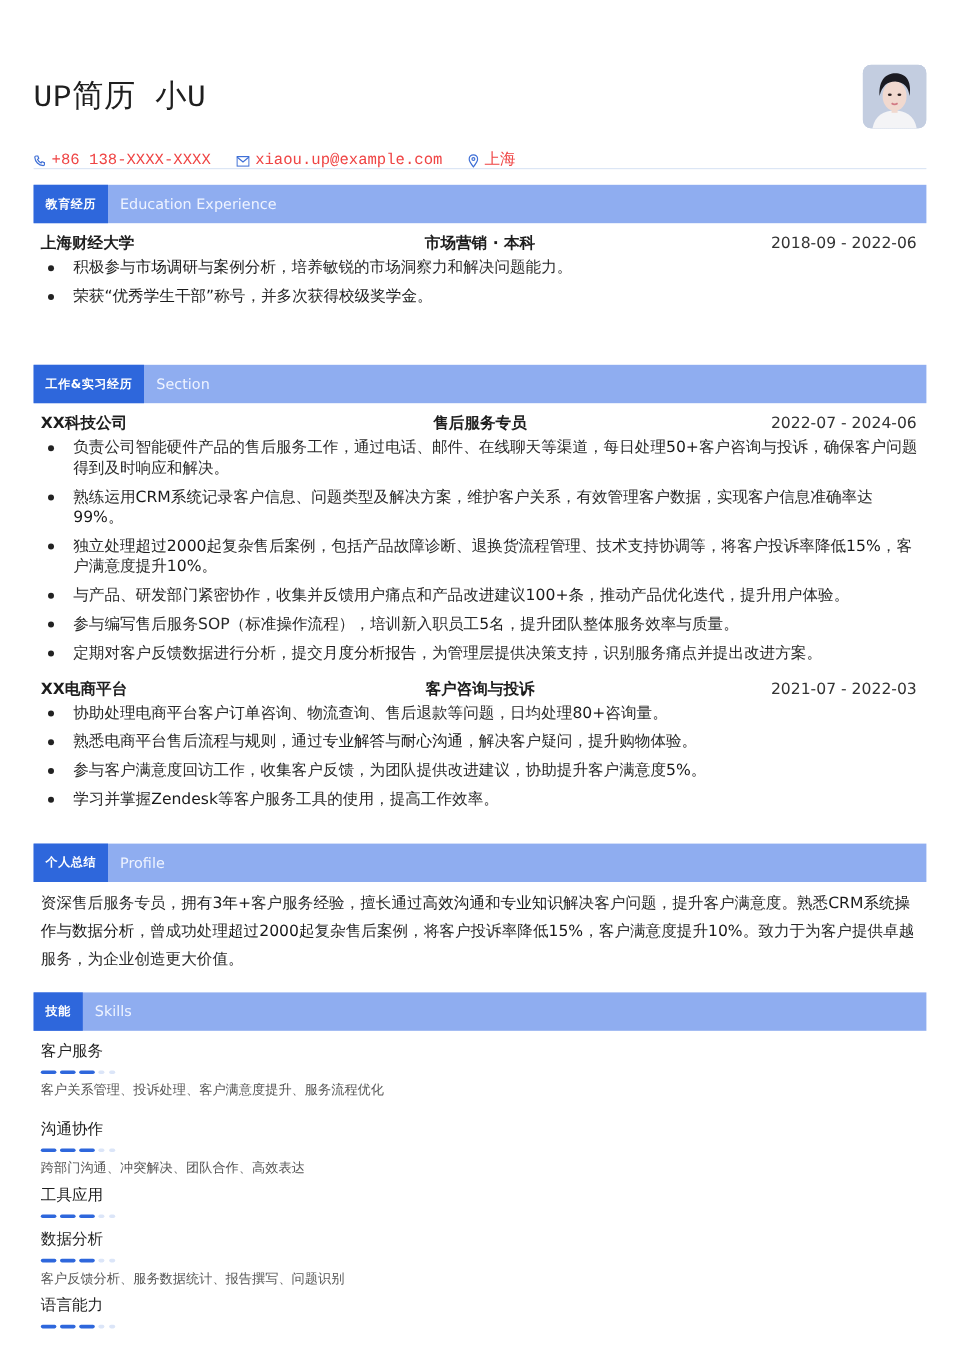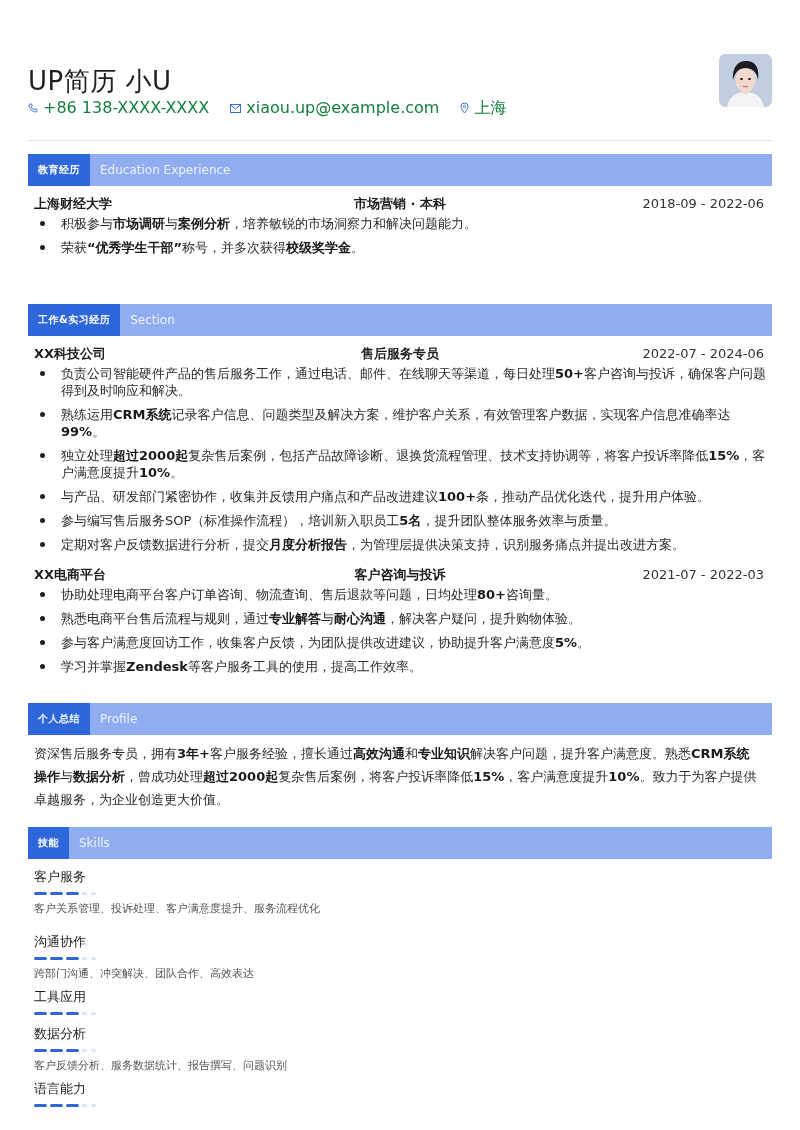--- a/index.html
+++ b/index.html
@@ -1,40 +1,40 @@
 <!DOCTYPE html>
 <html><head>
 <meta charset="utf-8">
 <style>
   * { box-sizing: border-box; margin: 0; padding: 0; }
   html, body { width: 800px; height: 1130px; background: #ffffff; overflow: hidden; }
   body { font-family: "DejaVu Sans", "Liberation Sans", sans-serif; color: #222; position: relative; }
   .page { position: absolute; left: 28px; top: 0; width: 744px; }
 
-  .header { position: relative; height: 140px; }
+  .header { position: relative; height: 140px; font-family: Liberation Mono, monospace; }
   .name { position: absolute; left: 0; top: 64px; font-size: 26px; font-weight: 500; color: #1f1f1f; letter-spacing: 0.5px; line-height: 34px; }
   .avatar { position: absolute; right: 0; top: 54px; width: 53px; height: 53px; border-radius: 7px; overflow: hidden; background: linear-gradient(180deg,#b9c6dc 0%,#c8d2e4 100%); }
-  .contacts { position: absolute; left: 0; top: 100px; display: flex; align-items: center; font-size: 16px; color: #15803d; line-height: 16px; }
+  .contacts { position: absolute; left: 0; top: 126px; display: flex; align-items: center; font-size: 13px; color: #ef4444; line-height: 16px; }
   .contact { display: flex; align-items: center; margin-right: 21px; }
   .contact svg { margin-right: 5px; }
   .hr { position: absolute; left: 0; top: 140px; width: 744px; height: 1px; background: #dce6f5; }
 
   .sec-head { position: relative; height: 32px; background: #8fadf0; display: flex; align-items: center; }
   .sec-title { height: 32px; background: #2e67dc; color: #fff; font-size: 10px; font-weight: 700; padding: 0 10px; display: flex; align-items: center; letter-spacing: 0.5px; }
   .sec-sub { color: #eef3ff; font-size: 12px; padding-left: 10px; }
 
   .entry-row { position: relative; height: 22px; font-size: 13px; line-height: 22px; }
   .entry-org { position: absolute; left: 6px; font-weight: 700; color: #1e1e1e; }
   .entry-role { position: absolute; left: 0; width: 744px; text-align: center; font-weight: 700; color: #1e1e1e; padding-left: 0; }
   .entry-date { position: absolute; right: 8px; color: #333; }
 
   ul.bullets { list-style: none; }
   ul.bullets li { position: relative; padding-left: 33px; padding-right: 6px; font-size: 13px; line-height: 17px; color: #2a2a2a; margin-bottom: 7px; }
   ul.bullets li::before { content: ""; position: absolute; left: 12px; top: 6px; width: 5px; height: 5px; border-radius: 50%; background: #222; }
-  b { font-weight: 700; color: #1a1a1a; }
+  b { font-weight: 400; color: #1a1a1a; }
 
   .summary { font-size: 13px; line-height: 23px; color: #2a2a2a; padding: 0 10px 0 6px; }
 
   .skill { padding-left: 6px; }
   .skill-name { font-size: 13px; line-height: 18px; color: #1e1e1e; }
   .skill-bar { display: flex; align-items: center; height: 14px; }
   .seg { width: 13px; height: 3px; border-radius: 2px; background: #2e67dc; margin-right: 3px; }
   .seg.off { width: 5px; background: #dbe5f8; margin-right: 4px; }
   .skill-desc { font-size: 11px; line-height: 18px; color: #555; }
 </style>

